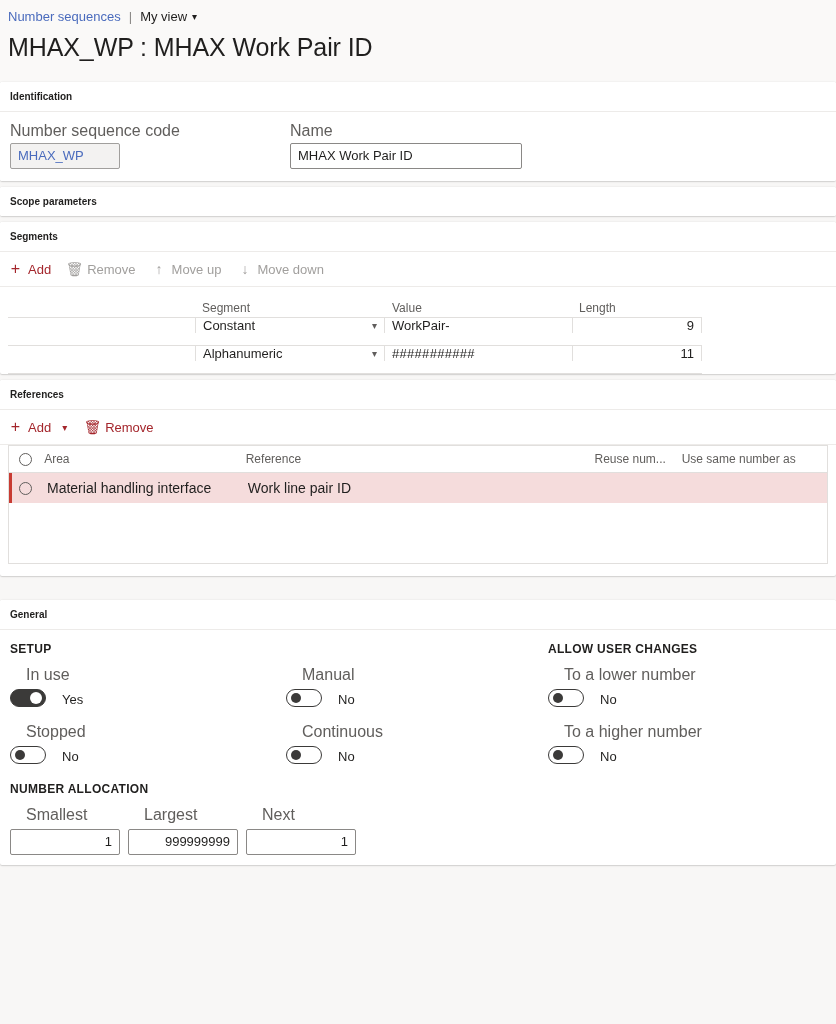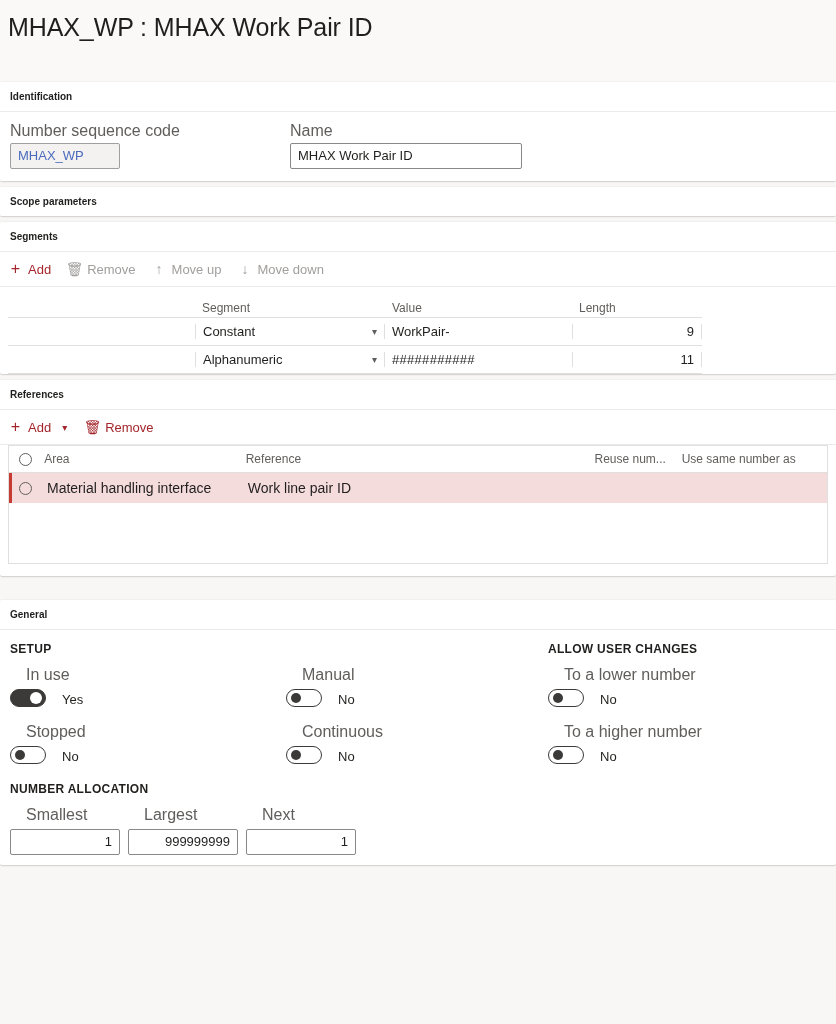--- a/index.html
+++ b/index.html
@@ -172,21 +172,21 @@
   .sg-c0 { width: 187px; }
   .sg-c1 { width: 190px; padding-left: 7px; box-sizing: border-box; }
   .sg-c2 { width: 187px; padding-left: 7px; box-sizing: border-box; }
   .sg-c3 { width: 130px; padding-left: 7px; box-sizing: border-box; }
   .seg-row {
     display: flex;
     height: 27px;
     border-top: 1px solid #e1dfdd;
     border-bottom: 1px solid #e1dfdd;
     margin-top: -1px;
-    align-items: center;
+    align-items: flex-start;
   }
   .seg-cell {
     display: flex;
     align-items: center;
     font-size: 13px;
     color: #201f1e;
     box-sizing: border-box;
     white-space: nowrap;
     overflow: hidden;
   }
@@ -316,20 +316,25 @@
   .w-alloc { width: 110px; }
 
   .spacer-gap { height: 18px; }
 </style>
 </head>
 <body>
 
 <div class="page">
 
   <div class="topbar">
+    <div class="crumbs">
+      <span class="crumb-link">Number sequences</span>
+      <span class="crumb-sep">|</span>
+      <span class="myview"><span>My view</span><span class="chev">▾</span></span>
+    </div>
     <div class="page-title">MHAX_WP : MHAX Work Pair ID</div>
   </div>
 
   <div class="card">
     <div class="sec-head">Identification</div>
     <div class="sec-body">
       <div class="field-row">
         <div class="field" style="width:280px">
           <div class="field-label">Number sequence code</div>
           <div class="input readonly" style="width:110px">MHAX_WP</div>

